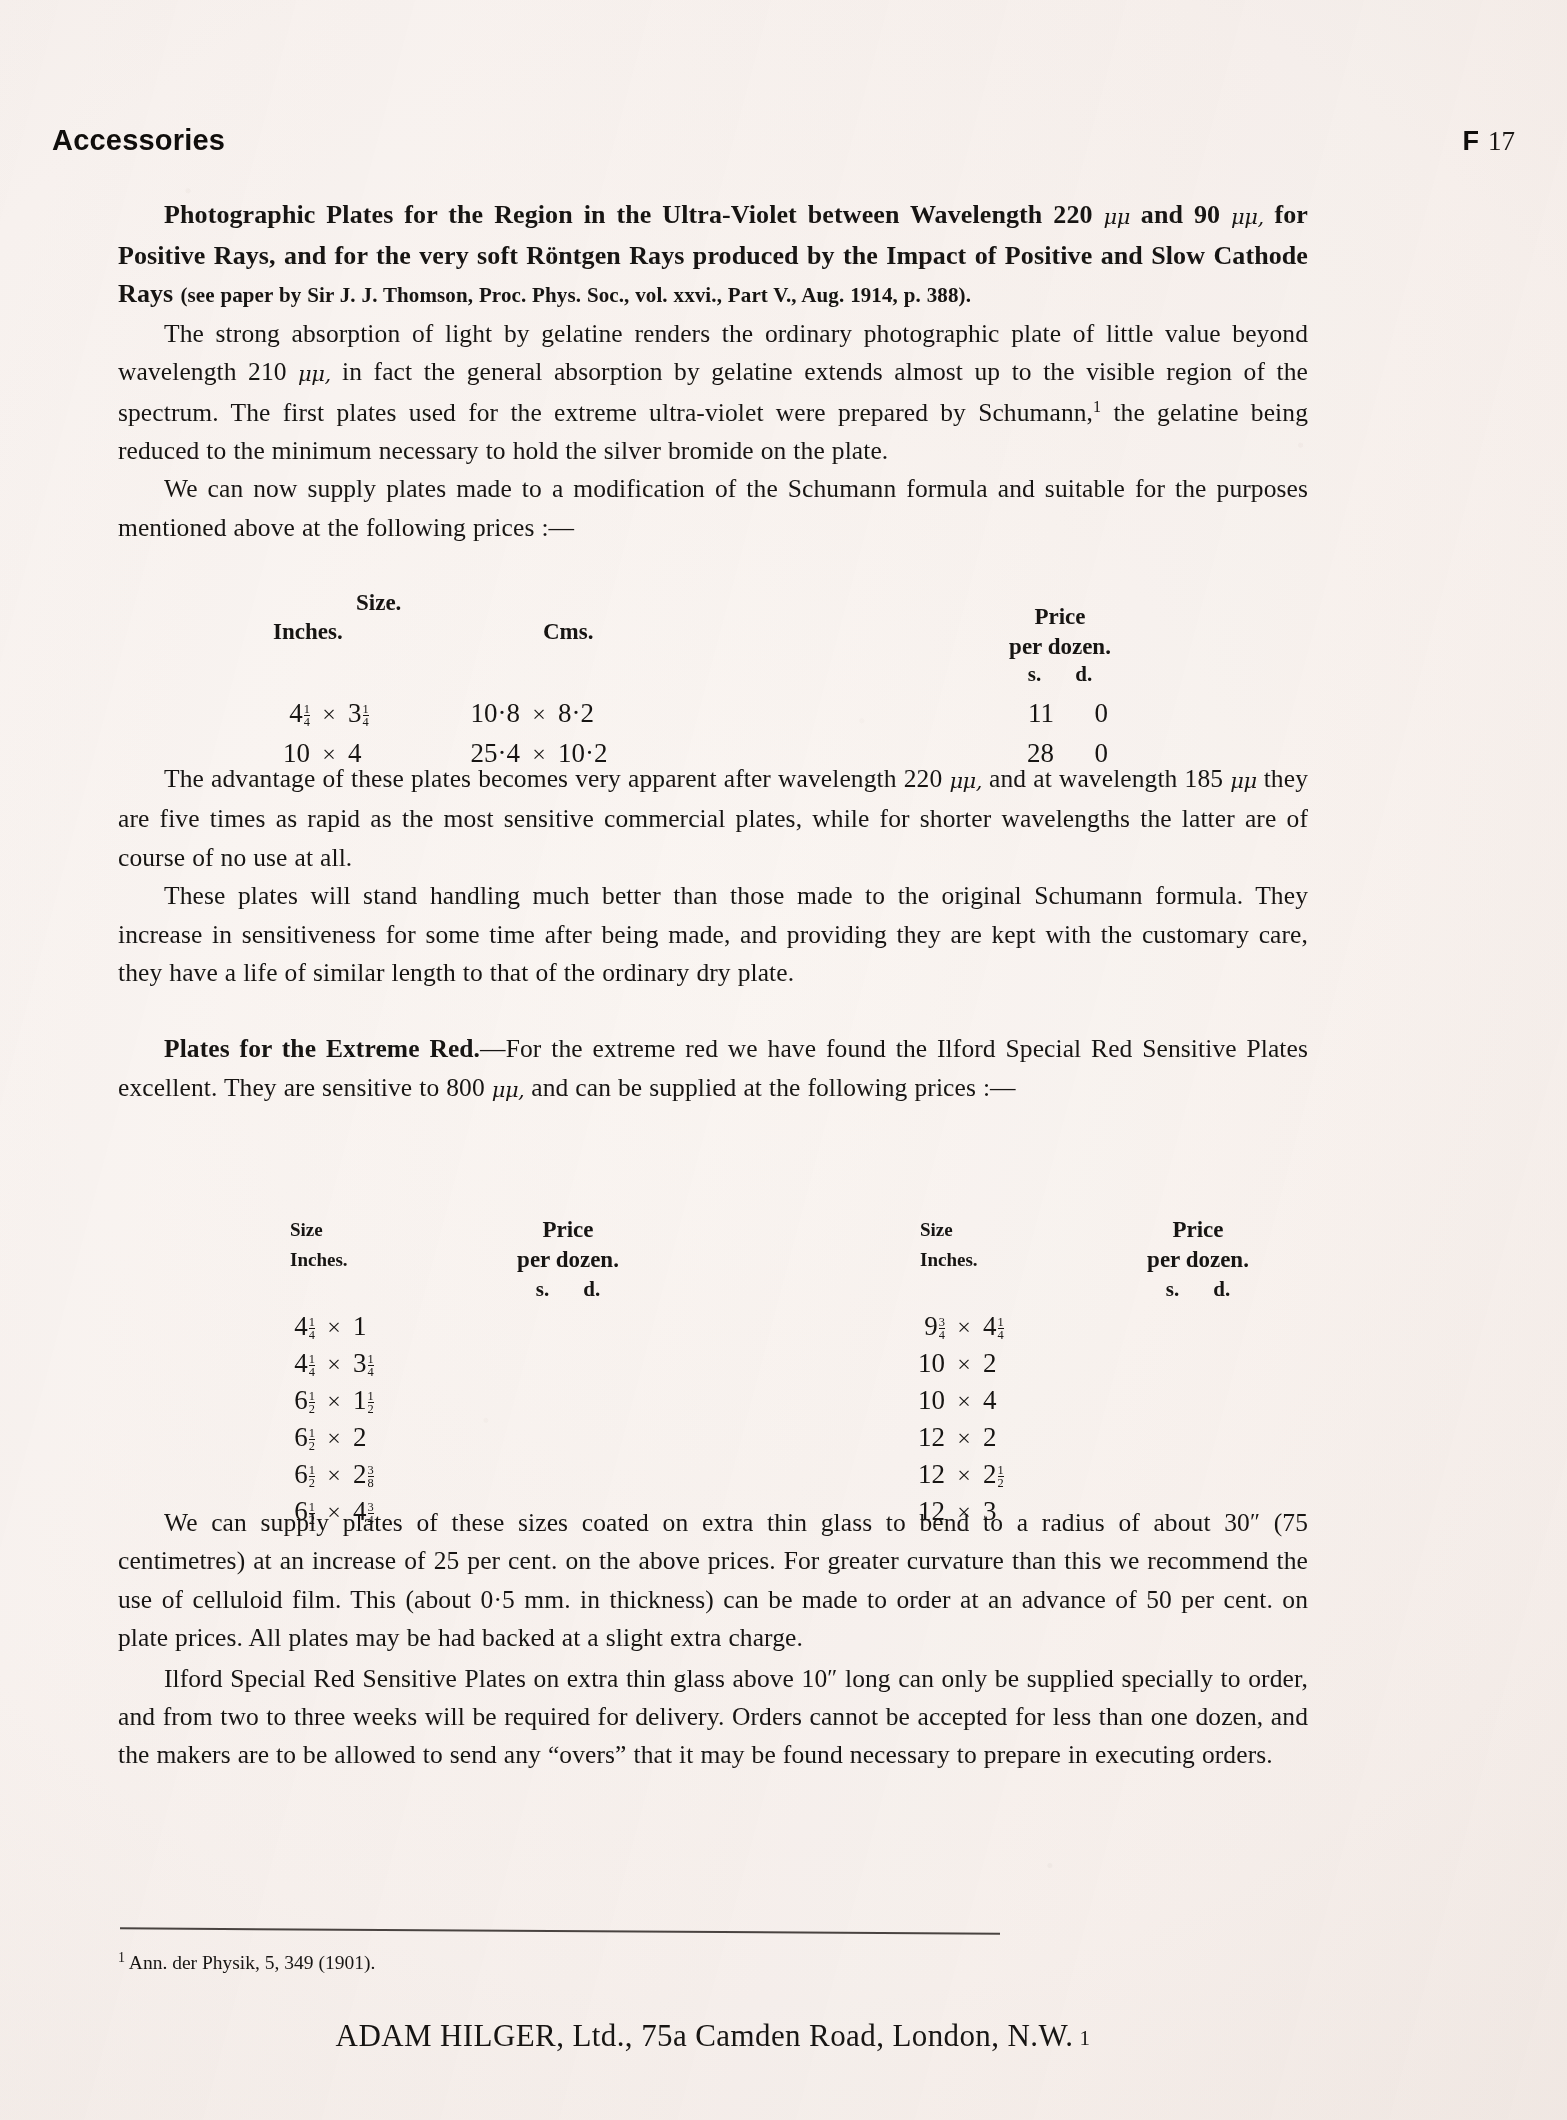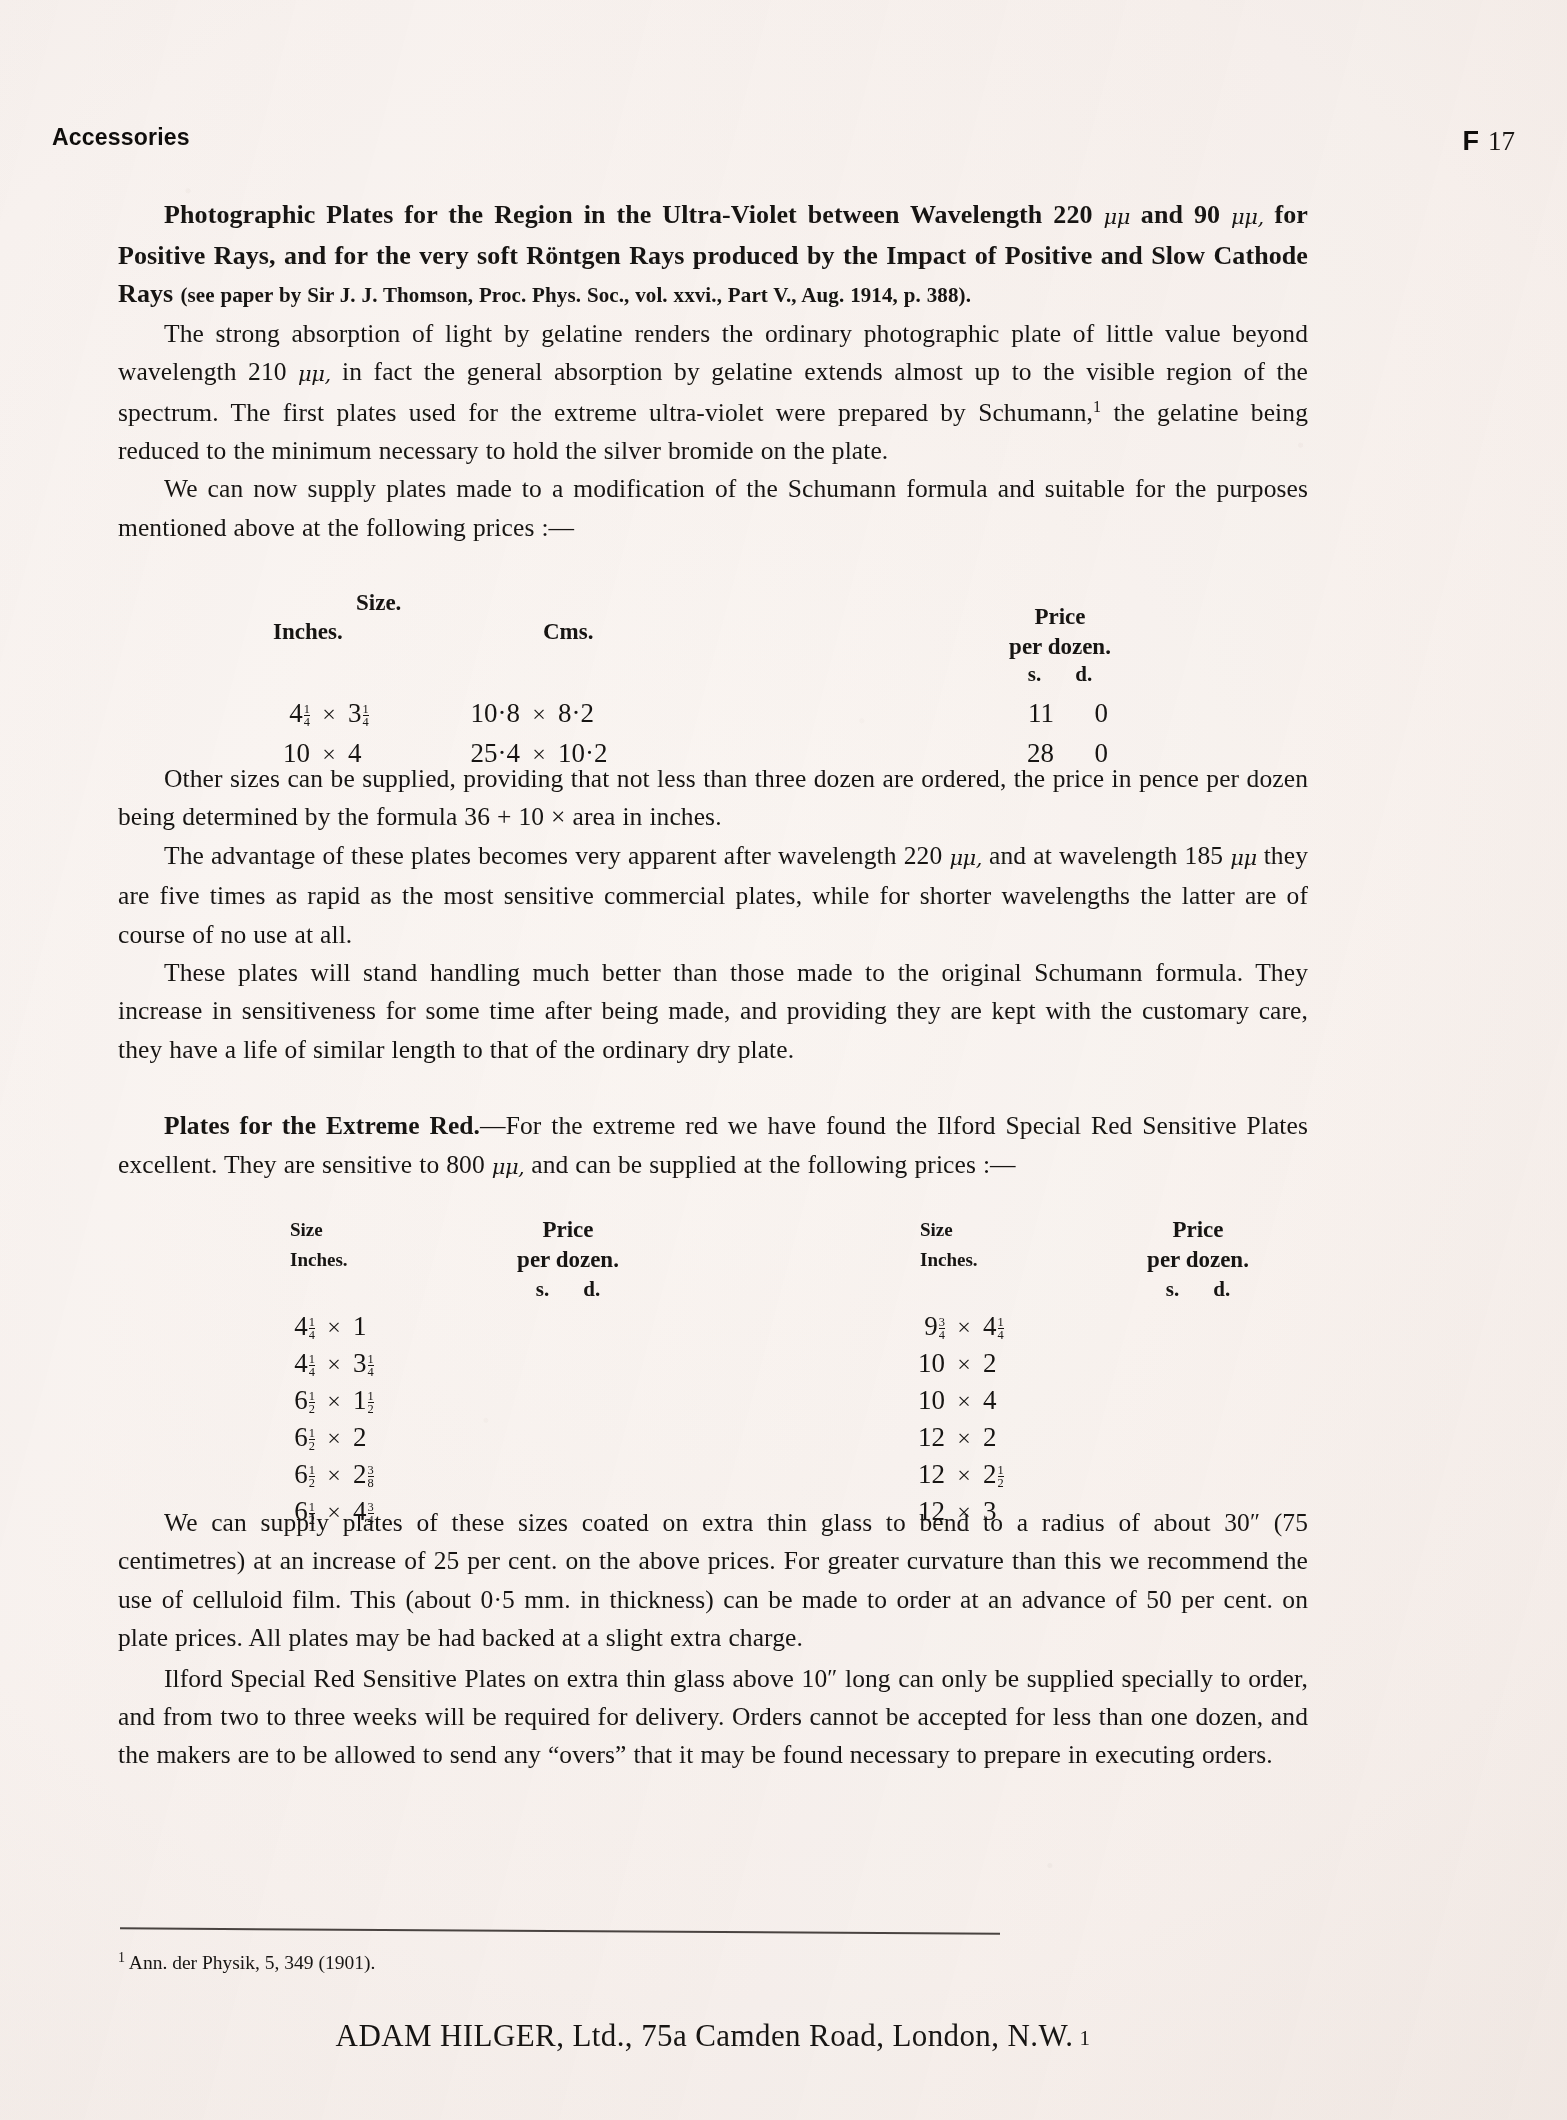--- a/index.html
+++ b/index.html
@@ -47,21 +47,21 @@
     left: 52px;
     right: 52px;
     height: 46px;
   }
   .runhead-title {
     position: absolute;
     left: 0;
     top: 0;
     font-family: "Liberation Sans", "DejaVu Sans", sans-serif;
     font-weight: 700;
-    font-size: 23px;
+    font-size: 29px;
     letter-spacing: .2px;
     color: #100e0c;
   }
   .runhead-folio {
     position: absolute;
     right: 0;
     top: 2px;
     white-space: nowrap;
     margin-left: 47px;
   }
@@ -407,21 +407,20 @@
             <span class="dim-col">25·4</span><span class="dim-x">×</span><span class="dim-col2">10·2</span>
           </div>
           <div class="t1-price">
             <span class="sv">28</span><span class="dv">0</span>
           </div>
         </div>
       </div>
     </div>
 
     <div class="body" style="top:760px;">
-      <p class="para">Other sizes can be supplied, providing that not less than three dozen are ordered, the price in pence per dozen being determined by the formula 36 + 10 × area in inches.</p>
 
       <p class="para">
         <span>The advantage of these plates becomes very apparent after wavelength 220</span>
         <span class="mu">μμ,</span>
         <span>and at wavelength 185</span>
         <span class="mu">μμ</span>
         <span>they are five times as rapid as the most sensitive commercial plates, while for shorter wavelengths the latter are of course of no use at all.</span>
       </p>
 
       <p class="para">These plates will stand handling much better than those made to the original Schumann formula. They increase in sensitiveness for some time after being made, and providing they are kept with the customary care, they have a life of similar length to that of the ordinary dry plate.</p>

